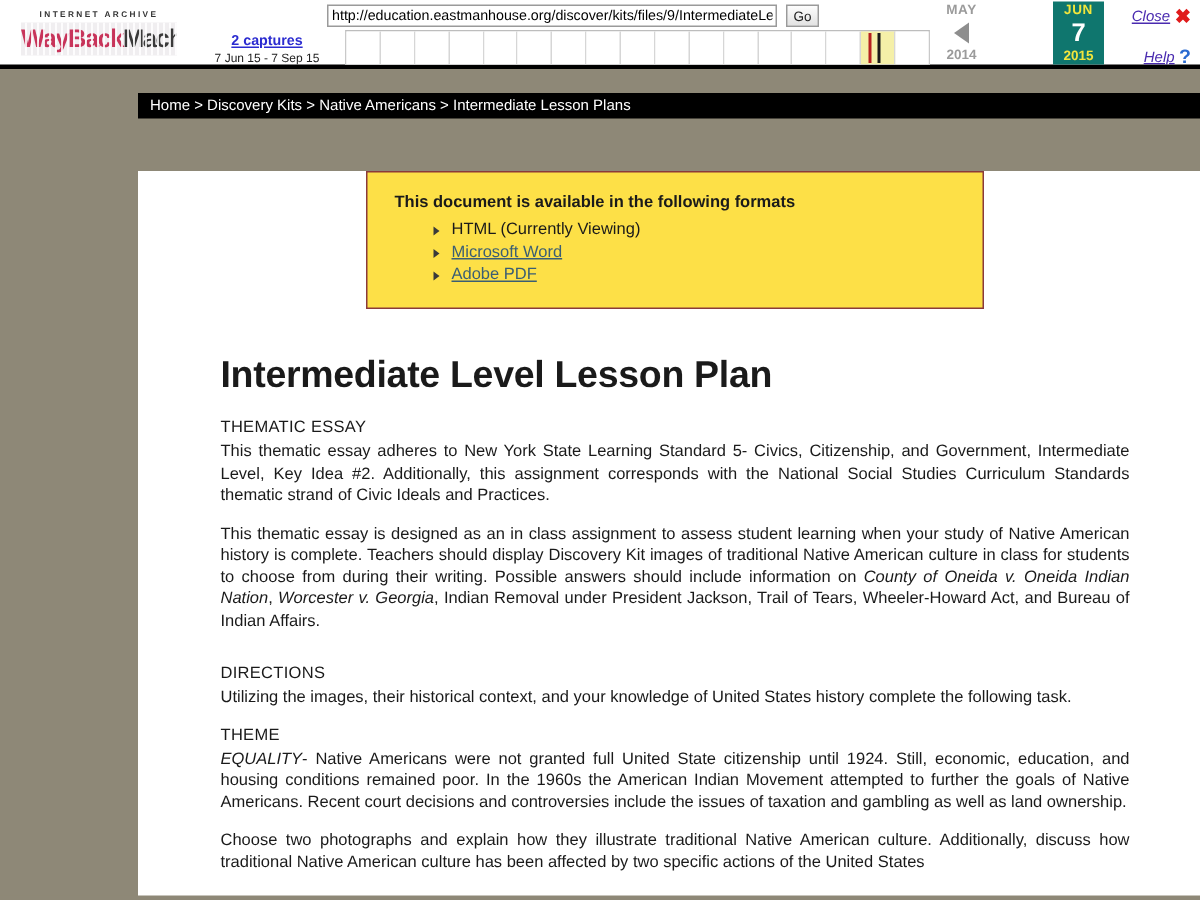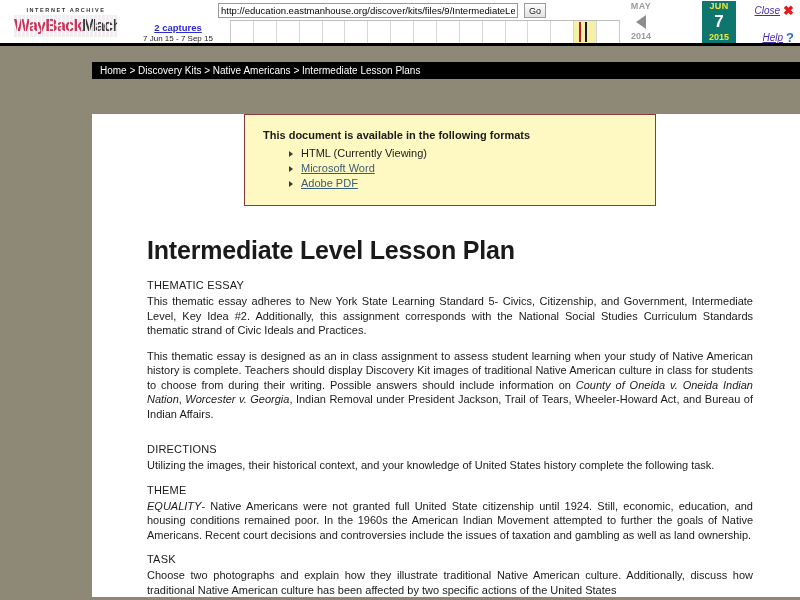--- a/index.html
+++ b/index.html
@@ -304,21 +304,21 @@
     min-height: 520px;
     padding: 0;
   }
 
   
   #formats-box {
     margin: 35px auto 0 auto;
     width: 412px;
     box-sizing: border-box;
     border: 1px solid #8b3a3a;
-    background: #fef9c3;
+    background: #fde047;
     padding: 14px 0 14px 18px;
   }
   #formats-title {
     font-size: 11px;
     font-weight: bold;
     color: #1a1a1a;
     margin-bottom: 5px;
   }
   .formats-list {
     list-style: none;
@@ -482,19 +482,18 @@
         <p class="para">This thematic essay adheres to New York State Learning Standard 5- Civics, Citizenship, and Government, Intermediate Level, Key Idea #2. Additionally, this assignment corresponds with the National Social Studies Curriculum Standards thematic strand of Civic Ideals and Practices.</p>
 
         <p class="para"><span>This thematic essay is designed as an in class assignment to assess student learning when your study of Native American history is complete. Teachers should display Discovery Kit images of traditional Native American culture in class for students to choose from during their writing. Possible answers should include information on </span><i>County of Oneida v. Oneida Indian Nation</i><span>, </span><i>Worcester v. Georgia</i><span>, Indian Removal under President Jackson, Trail of Tears, Wheeler-Howard Act, and Bureau of Indian Affairs.</span></p>
 
         <div class="sec-head spaced">DIRECTIONS</div>
         <p class="para">Utilizing the images, their historical context, and your knowledge of United States history complete the following task.</p>
 
         <div class="sec-head">THEME</div>
         <p class="para"><i>EQUALITY</i><span>- Native Americans were not granted full United State citizenship until 1924. Still, economic, education, and housing conditions remained poor. In the 1960s the American Indian Movement attempted to further the goals of Native Americans. Recent court decisions and controversies include the issues of taxation and gambling as well as land ownership.</span></p>
 
-        <div class="sec-head">TASK</div>
         <p class="para tight">Choose two photographs and explain how they illustrate traditional Native American culture. Additionally, discuss how traditional Native American culture has been affected by two specific actions of the United States</p>
 
       </div>
     </div>
   </div>
 </div>
 
 </body></html>

